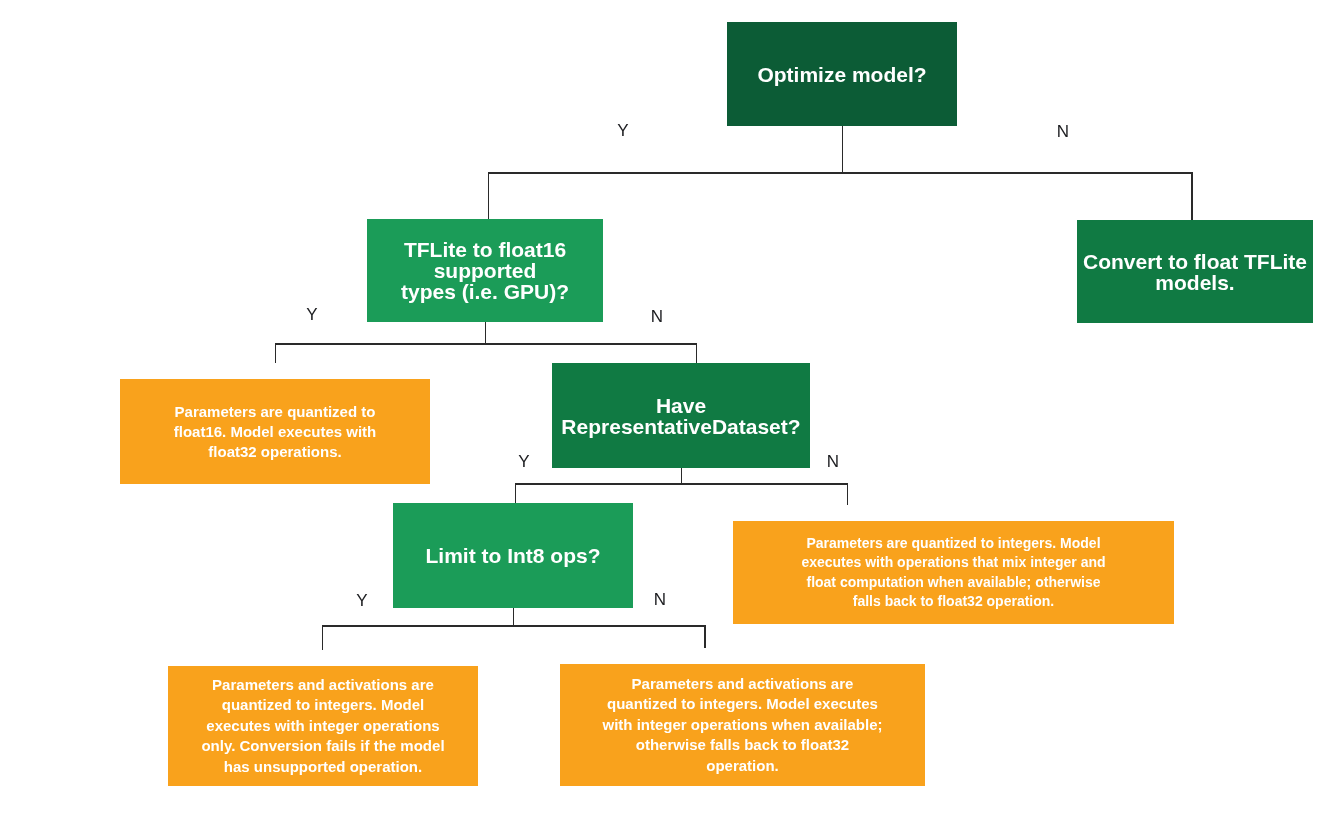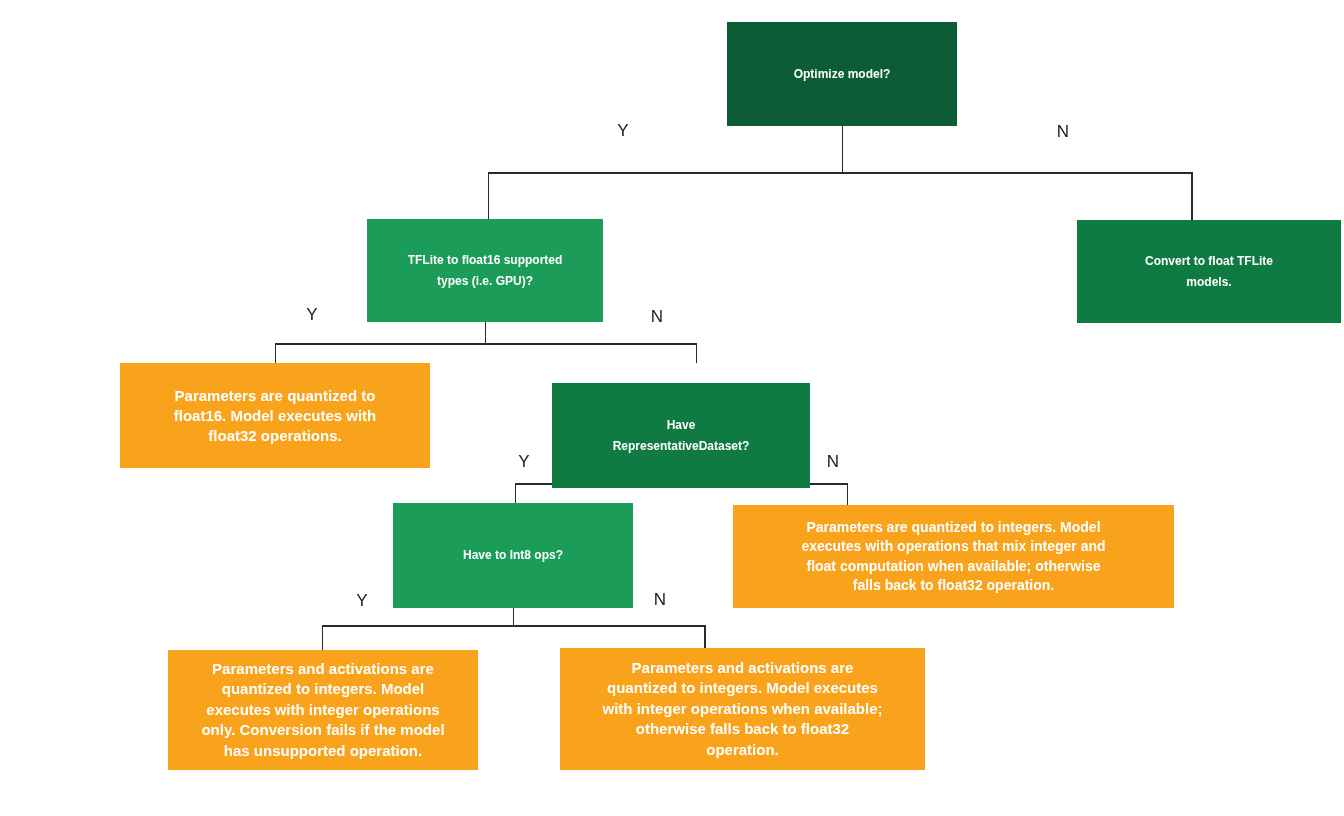--- a/index.html
+++ b/index.html
@@ -16,22 +16,22 @@
     text-align:center;
     color:var(--box-text,#fff);
     font-weight:bold;
     box-sizing:border-box;
     white-space:pre-line;
   }
   .node.green-dark{background:var(--dark-green,#0c5c36);}
   .node.green-medium{background:var(--medium-green,#107a43);}
   .node.green-bright{background:var(--bright-green,#1b9c58);}
   .node.orange{background:var(--orange,#f9a21c);}
-  .node.q{font-size:12px;line-height:21px;padding:0 6px;}
-  .node.r{font-size:14px;line-height:19.5px;padding:0 4px;}
+  .node.q{font-size:21px;line-height:21px;padding:0 6px;}
+  .node.r{font-size:14px;line-height:19.5px;padding:0 4px;margin-top:16px;}
   .line{position:absolute;background:var(--line,#2a2a2a);}
   .branch-label{
     position:absolute;
     transform:translate(-50%,-50%);
     font-size:17px;
     color:var(--label,#202124);
   }
 </style>
 </head>
 <body>
@@ -65,31 +65,31 @@
   <div class="branch-label" style="left:524px;top:462px">Y</div>
   <div class="branch-label" style="left:833px;top:462px">N</div>
   <div class="branch-label" style="left:362px;top:601px">Y</div>
   <div class="branch-label" style="left:660px;top:600px">N</div>
 
   <div class="node green-dark q" style="left:727px;top:22px;width:230px;height:104px">Optimize model?</div>
 
   <div class="node green-bright q" style="left:367px;top:219px;width:236px;height:103px">TFLite to float16 supported
 types (i.e. GPU)?</div>
 
-  <div class="node green-medium q" style="left:1077px;top:220px;width:264px;height:103px">Convert to float TFLite
+  <div class="node green-medium q" style="left:1077px;top:220px;width:236px;height:103px">Convert to float TFLite
 models.</div>
 
   <div class="node orange r" style="left:120px;top:363px;width:310px;height:105px;font-size:15px;line-height:20px">Parameters are quantized to
 float16. Model executes with
 float32 operations.</div>
 
-  <div class="node green-medium q" style="left:552px;top:383px;width:258px;height:105px">Have
+  <div class="node green-medium q" style="left:552px;top:363px;width:258px;height:105px">Have
 RepresentativeDataset?</div>
 
-  <div class="node green-bright q" style="left:393px;top:503px;width:240px;height:105px">Have to Int8 ops?</div>
+  <div class="node green-bright q" style="left:393px;top:503px;width:240px;height:105px">Limit to Int8 ops?</div>
 
   <div class="node orange r" style="left:733px;top:505px;width:441px;height:103px">Parameters are quantized to integers. Model
 executes with operations that mix integer and
 float computation when available; otherwise
 falls back to float32 operation.</div>
 
   <div class="node orange r" style="left:168px;top:650px;width:310px;height:120px;font-size:15px;line-height:20.5px">Parameters and activations are
 quantized to integers. Model
 executes with integer operations
 only. Conversion fails if the model

